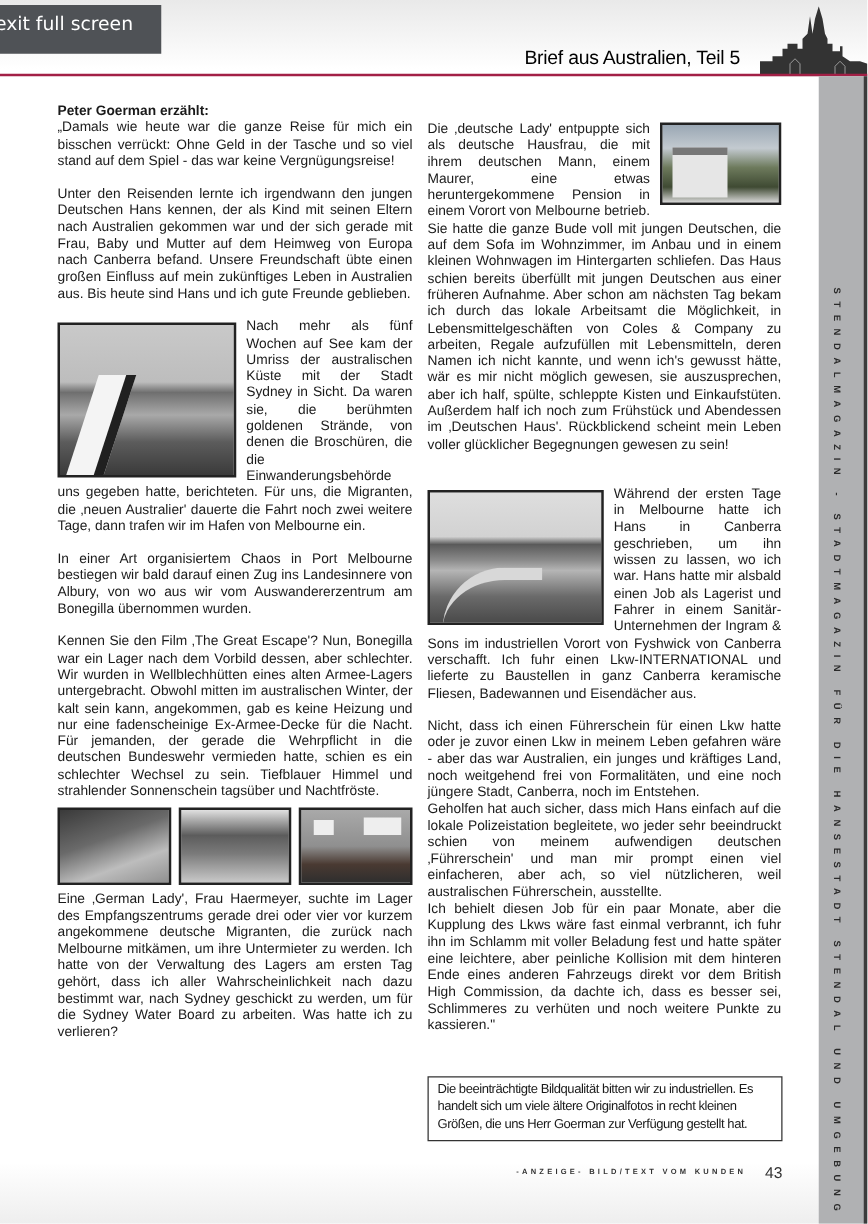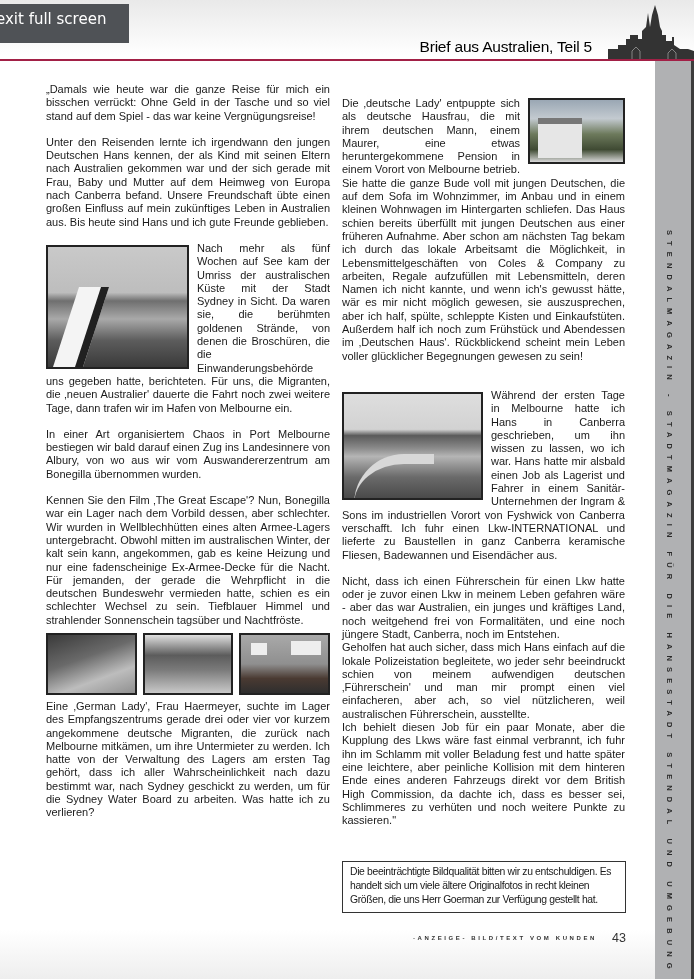--- a/index.html
+++ b/index.html
@@ -96,20 +96,21 @@
   <path d="M24 56 L24 46 L28 42 L32 46 L32 56" fill="none" stroke="#9a9a9a" stroke-width="0.8"></path>
   <path d="M60 56 L60 48 L64 44 L68 48 L68 56" fill="none" stroke="#9a9a9a" stroke-width="0.8"></path>
 </svg>
 
 <div class="header-rule"></div>
 
 <div class="side-band"></div>
 <div class="side-text">STENDALMAGAZIN - STADTMAGAZIN FÜR DIE HANSESTADT STENDAL UND UMGEBUNG</div>
 
 <div class="col col-left">
+  <p class="bold">Peter Goerman erzählt:</p>
   <p>„Damals wie heute war die ganze Reise für mich ein bisschen verrückt: Ohne Geld in der Tasche und so viel stand auf dem Spiel - das war keine Vergnügungsreise!</p>
   <div class="gap"></div>
   <p>Unter den Reisenden lernte ich irgendwann den jungen Deutschen Hans kennen, der als Kind mit seinen Eltern nach Australien gekommen war und der sich gerade mit Frau, Baby und Mutter auf dem Heimweg von Europa nach Canberra befand. Unsere Freundschaft übte einen großen Einfluss auf mein zukünftiges Leben in Australien aus. Bis heute sind Hans und ich gute Freunde geblieben.</p>
   <div class="gap"></div>
   <div class="photo ph-beach float-left" title="photo of ship deck arriving at Sydney"></div>
   <p>Nach mehr als fünf Wochen auf See kam der Umriss der australischen Küste mit der Stadt Sydney in Sicht. Da waren sie, die berühmten goldenen Strände, von denen die Broschüren, die die Einwanderungsbehörde uns gegeben hatte, berichteten. Für uns, die Migranten, die ‚neuen Australier' dauerte die Fahrt noch zwei weitere Tage, dann trafen wir im Hafen von Melbourne ein.</p>
   <div class="gap"></div>
   <p>In einer Art organisiertem Chaos in Port Melbourne bestiegen wir bald darauf einen Zug ins Landesinnere von Albury, von wo aus wir vom Auswandererzentrum am Bonegilla übernommen wurden.</p>
   <div class="gap"></div>
   <p>Kennen Sie den Film ‚The Great Escape'? Nun, Bonegilla war ein Lager nach dem Vorbild dessen, aber schlechter. Wir wurden in Wellblechhütten eines alten Armee-Lagers untergebracht. Obwohl mitten im australischen Winter, der kalt sein kann, angekommen, gab es keine Heizung und nur eine fadenscheinige Ex-Armee-Decke für die Nacht. Für jemanden, der gerade die Wehrpflicht in die deutschen Bundeswehr vermieden hatte, schien es ein schlechter Wechsel zu sein. Tiefblauer Himmel und strahlender Sonnenschein tagsüber und Nachtfröste.</p>
@@ -128,16 +129,16 @@
   <div class="gap"></div>
   <div class="photo ph-field float-left" title="photo of industrial area in Canberra"></div>
   <p>Während der ersten Tage in Melbourne hatte ich Hans in Canberra geschrieben, um ihn wissen zu lassen, wo ich war. Hans hatte mir alsbald einen Job als Lagerist und Fahrer in einem Sanitär-Unternehmen der Ingram &amp; Sons im industriellen Vorort von Fyshwick von Canberra verschafft. Ich fuhr einen Lkw-INTERNATIONAL und lieferte zu Baustellen in ganz Canberra keramische Fliesen, Badewannen und Eisendächer aus.</p>
   <div class="gap"></div>
   <p>Nicht, dass ich einen Führerschein für einen Lkw hatte oder je zuvor einen Lkw in meinem Leben gefahren wäre - aber das war Australien, ein junges und kräftiges Land, noch weitgehend frei von Formalitäten, und eine noch jüngere Stadt, Canberra, noch im Entstehen.</p>
   <p>Geholfen hat auch sicher, dass mich Hans einfach auf die lokale Polizeistation begleitete, wo jeder sehr beeindruckt schien von meinem aufwendigen deutschen ‚Führerschein' und man mir prompt einen viel einfacheren, aber ach, so viel nützlicheren, weil australischen Führerschein, ausstellte.</p>
   <p>Ich behielt diesen Job für ein paar Monate, aber die Kupplung des Lkws wäre fast einmal verbrannt, ich fuhr ihn im Schlamm mit voller Beladung fest und hatte später eine leichtere, aber peinliche Kollision mit dem hinteren Ende eines anderen Fahrzeugs direkt vor dem British High Commission, da dachte ich, dass es besser sei, Schlimmeres zu verhüten und noch weitere Punkte zu kassieren."</p>
   <div class="gap"></div>
 </div>
 
-<div class="notice">Die beeinträchtigte Bildqualität bitten wir zu entschuldigen. Es handelt sich um viele ältere Originalfotos in recht kleinen Größen, die uns Herr Goerman zur Verfügung gestellt hat.</div>
+<div class="notice">Die beeinträchtigte Bildqualität bitten wir zu industriellen. Es handelt sich um viele ältere Originalfotos in recht kleinen Größen, die uns Herr Goerman zur Verfügung gestellt hat.</div>
 
 <div class="footer-label">-ANZEIGE- BILD/TEXT VOM KUNDEN</div>
 <div class="page-num">43</div>
 
 </body></html>

